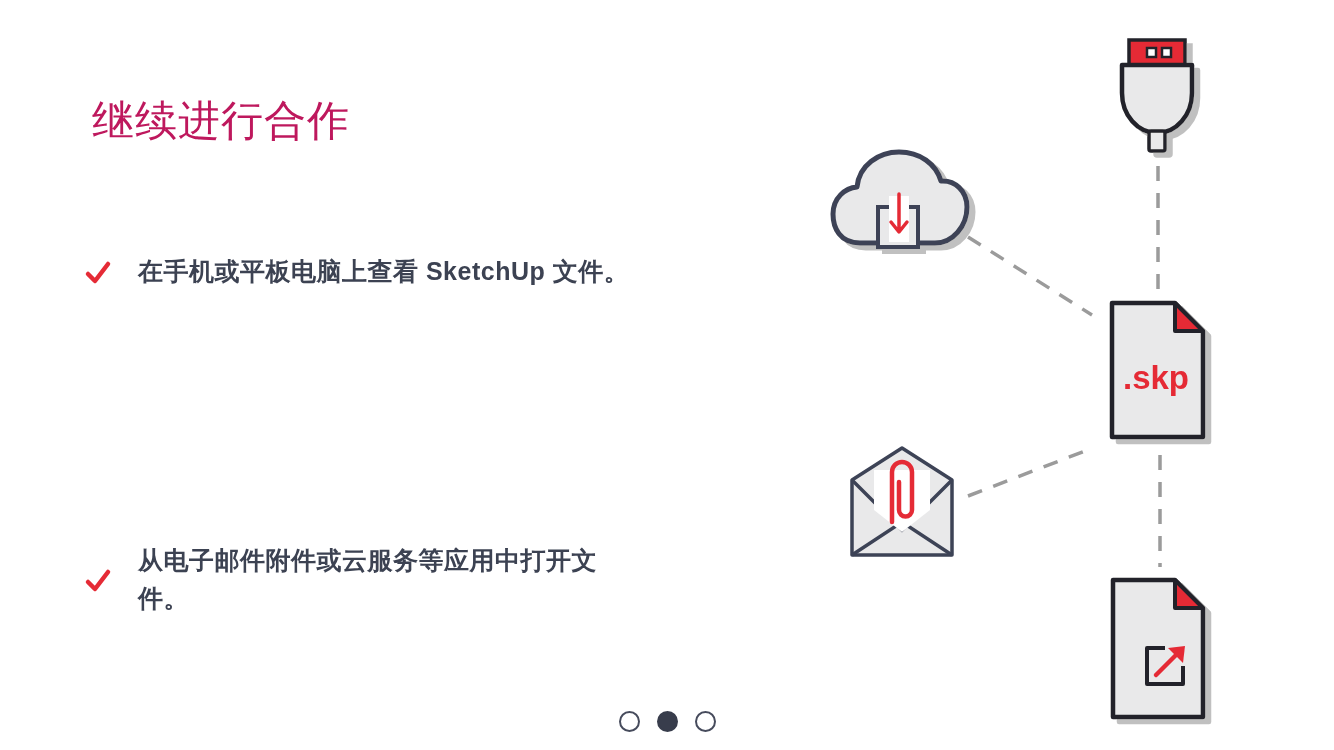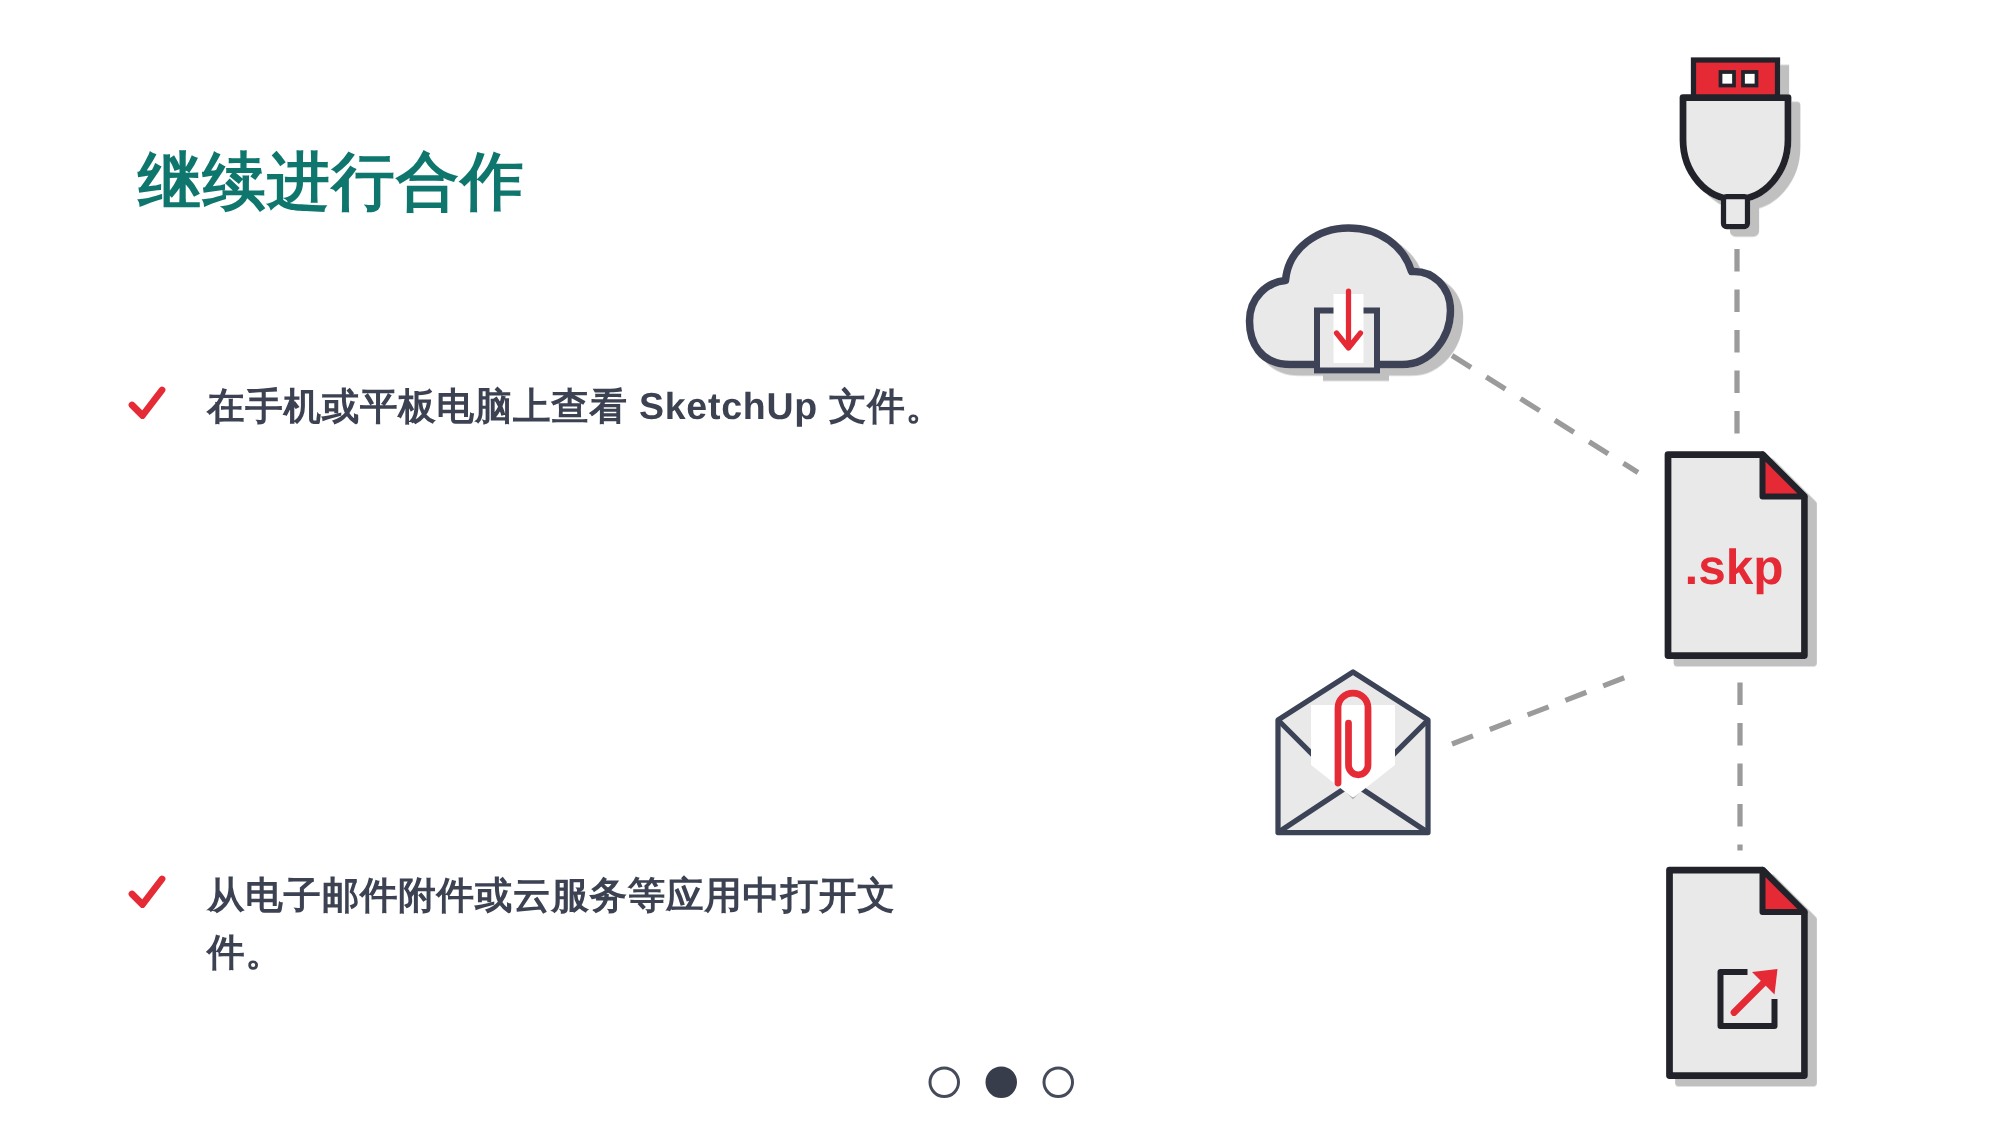--- a/index.html
+++ b/index.html
@@ -3,30 +3,30 @@
 <meta charset="utf-8">
 <style>
   html,body{margin:0;padding:0;}
   body{
     width:1334px;height:750px;background:#ffffff;overflow:hidden;position:relative;
     font-family:"Liberation Sans","DejaVu Sans",sans-serif;
   }
   .slide{position:absolute;inset:0;}
   .page-title{
     position:absolute;left:92px;top:68px;
-    font-size:42px;font-weight:700;letter-spacing:1px;
-    color:#0f766e;line-height:1.2;
+    font-size:42px;font-weight:400;letter-spacing:1px;
+    color:#be185d;line-height:1.2;
   }
   .bullets{position:absolute;left:84px;top:0;width:560px;height:750px;}
   .bullet{
-    position:absolute;left:0;display:flex;align-items:flex-start;gap:26px;width:560px;
+    position:absolute;left:0;display:flex;align-items:center;gap:26px;width:560px;
   }
   .bullet.b1{top:252px;}
   .bullet.b2{top:388px;}
-  .bullet.b3{top:541px;margin-top:37px;}
+  .bullet.b3{top:541px;}
   .check{flex:0 0 auto;width:28px;height:28px;margin-top:3px;}
   .bullet-text{
     width:505px;font-size:25px;line-height:38px;font-weight:700;
     letter-spacing:0.5px;color:#3C4252;
   }
   .illustration{position:absolute;left:800px;top:0;width:534px;height:750px;}
   .dots{
     position:absolute;left:0;right:0;top:711px;
     display:flex;justify-content:center;gap:17px;
   }

